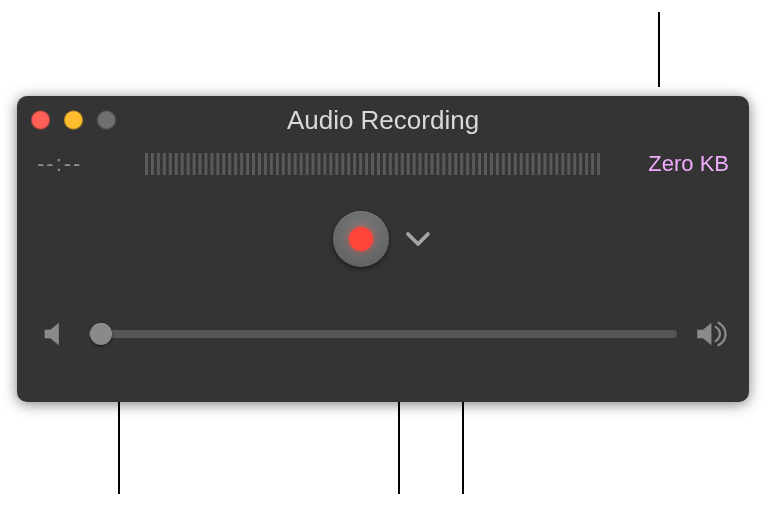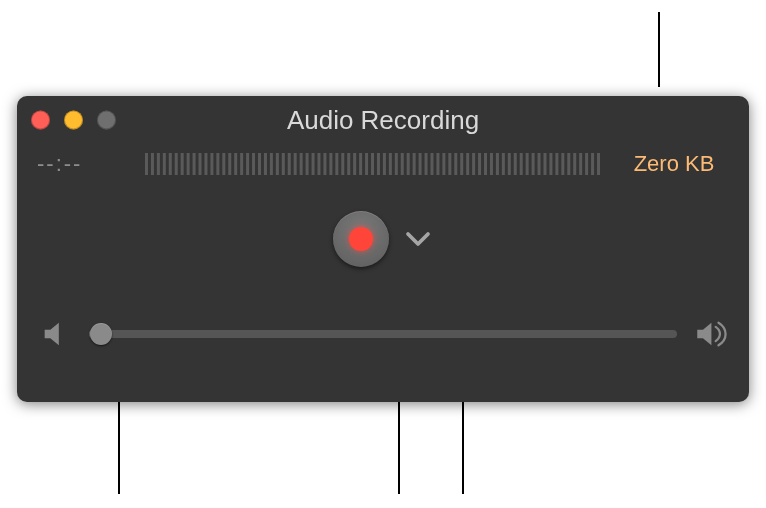--- a/index.html
+++ b/index.html
@@ -59,23 +59,23 @@
   }
   .level-meter {
     flex: 1;
     height: 22px;
     margin: 0 18px;
     display: flex;
     align-items: center;
   }
   .level-meter svg { width: 100%; height: 22px; }
   .filesize {
-    color: #fdba74;
+    color: #f0abfc;
     font-size: 22px;
-    text-align: center;
+    text-align: right;
     width: 110px;
   }
 
   .controls-row {
     position: relative;
     height: 110px;
     display: flex;
     align-items: center;
     justify-content: center;
     gap: 14px;

